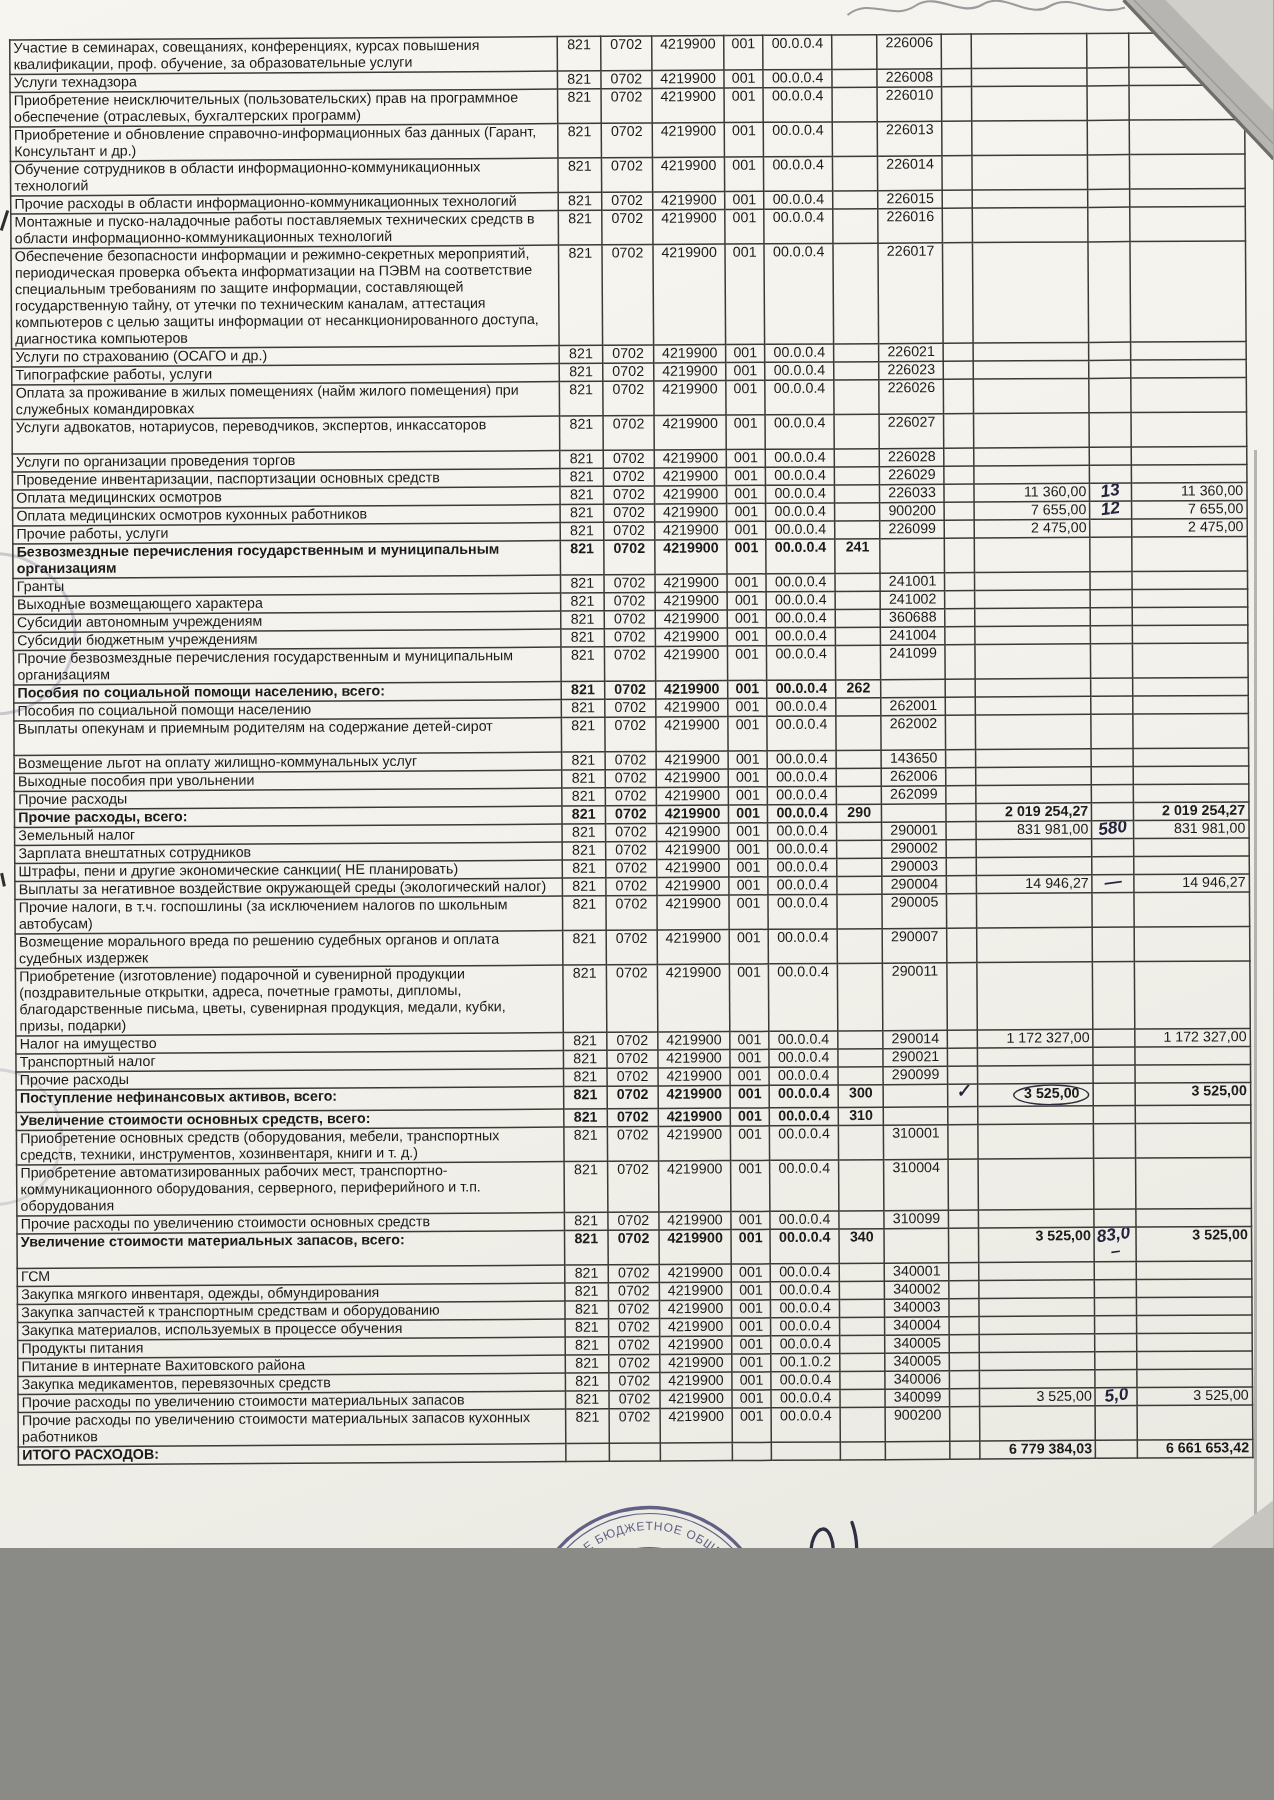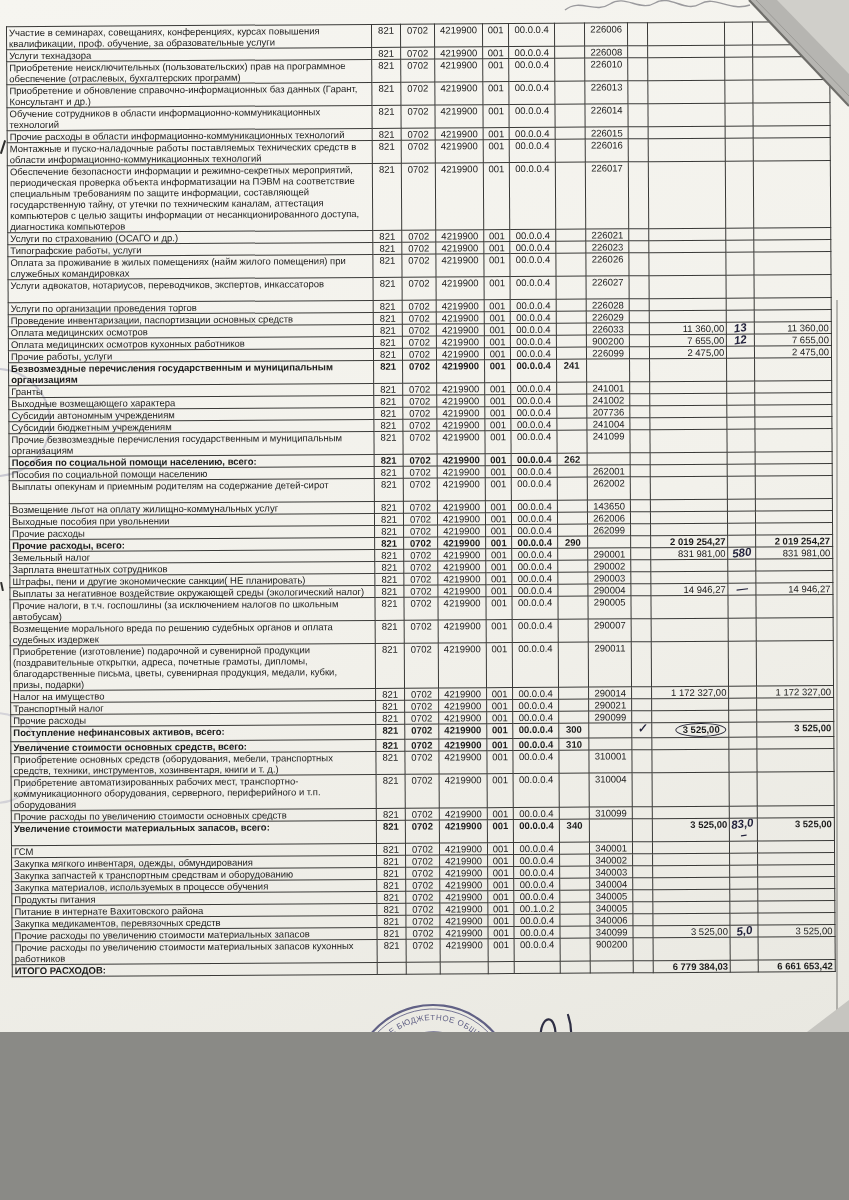--- a/index.html
+++ b/index.html
@@ -335,21 +335,21 @@
             <td class="num"><span></span></td>
           </tr>
           <tr>
             <td class="nm"><span>Субсидии автономным учреждениям</span></td>
             <td><span>821</span></td>
             <td><span>0702</span></td>
             <td><span>4219900</span></td>
             <td><span>001</span></td>
             <td><span>00.0.0.4</span></td>
             <td><span></span></td>
-            <td><span>207736</span></td>
+            <td><span>360688</span></td>
             <td><span></span></td>
             <td class="num"><span></span></td>
             <td><span></span></td>
             <td class="num"><span></span></td>
           </tr>
           <tr>
             <td class="nm"><span>Субсидии бюджетным учреждениям</span></td>
             <td><span>821</span></td>
             <td><span>0702</span></td>
             <td><span>4219900</span></td>

